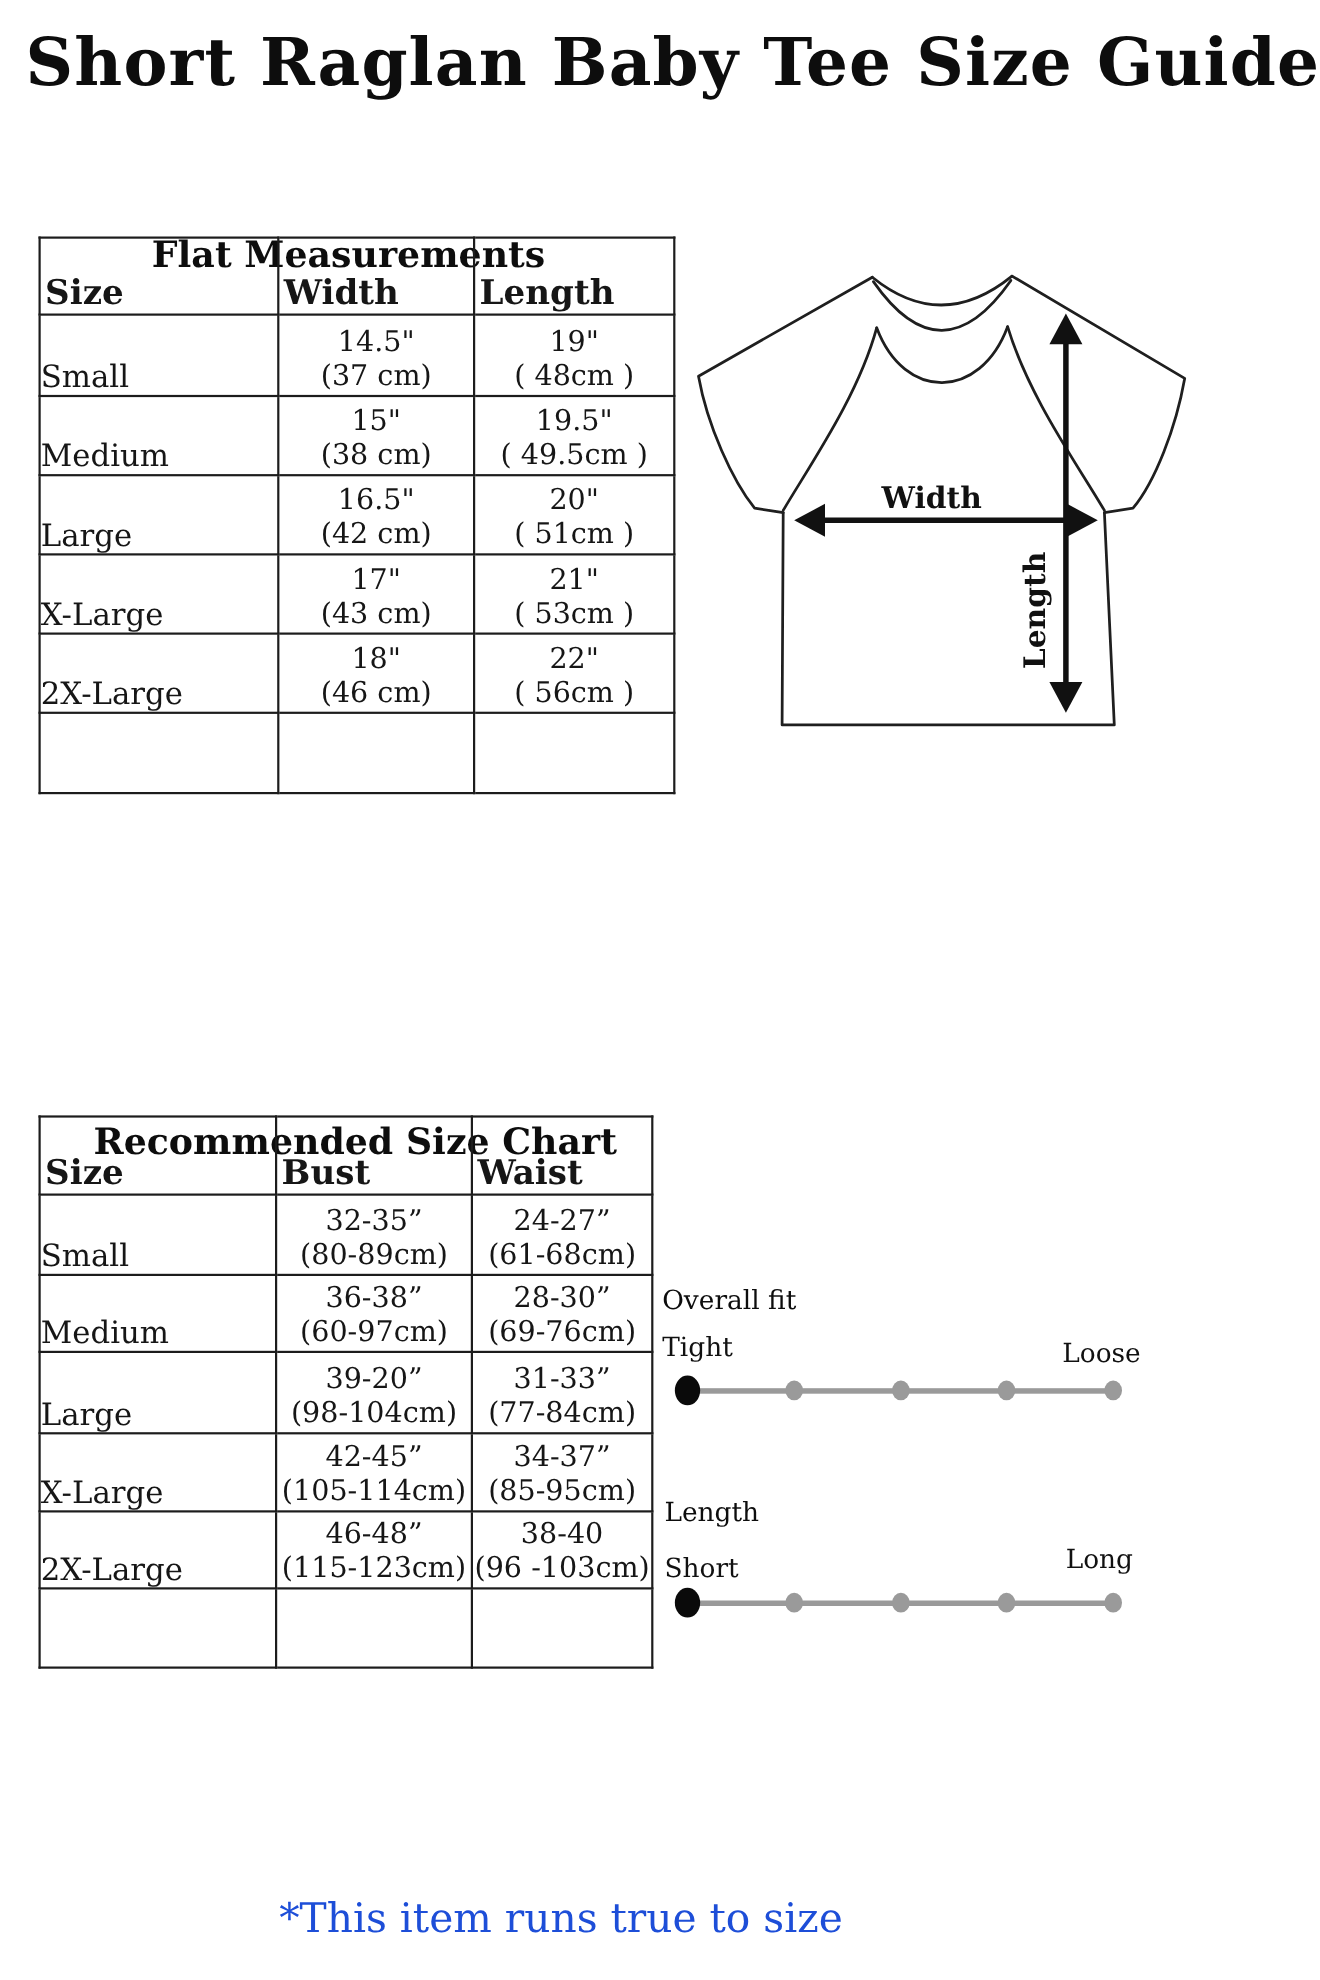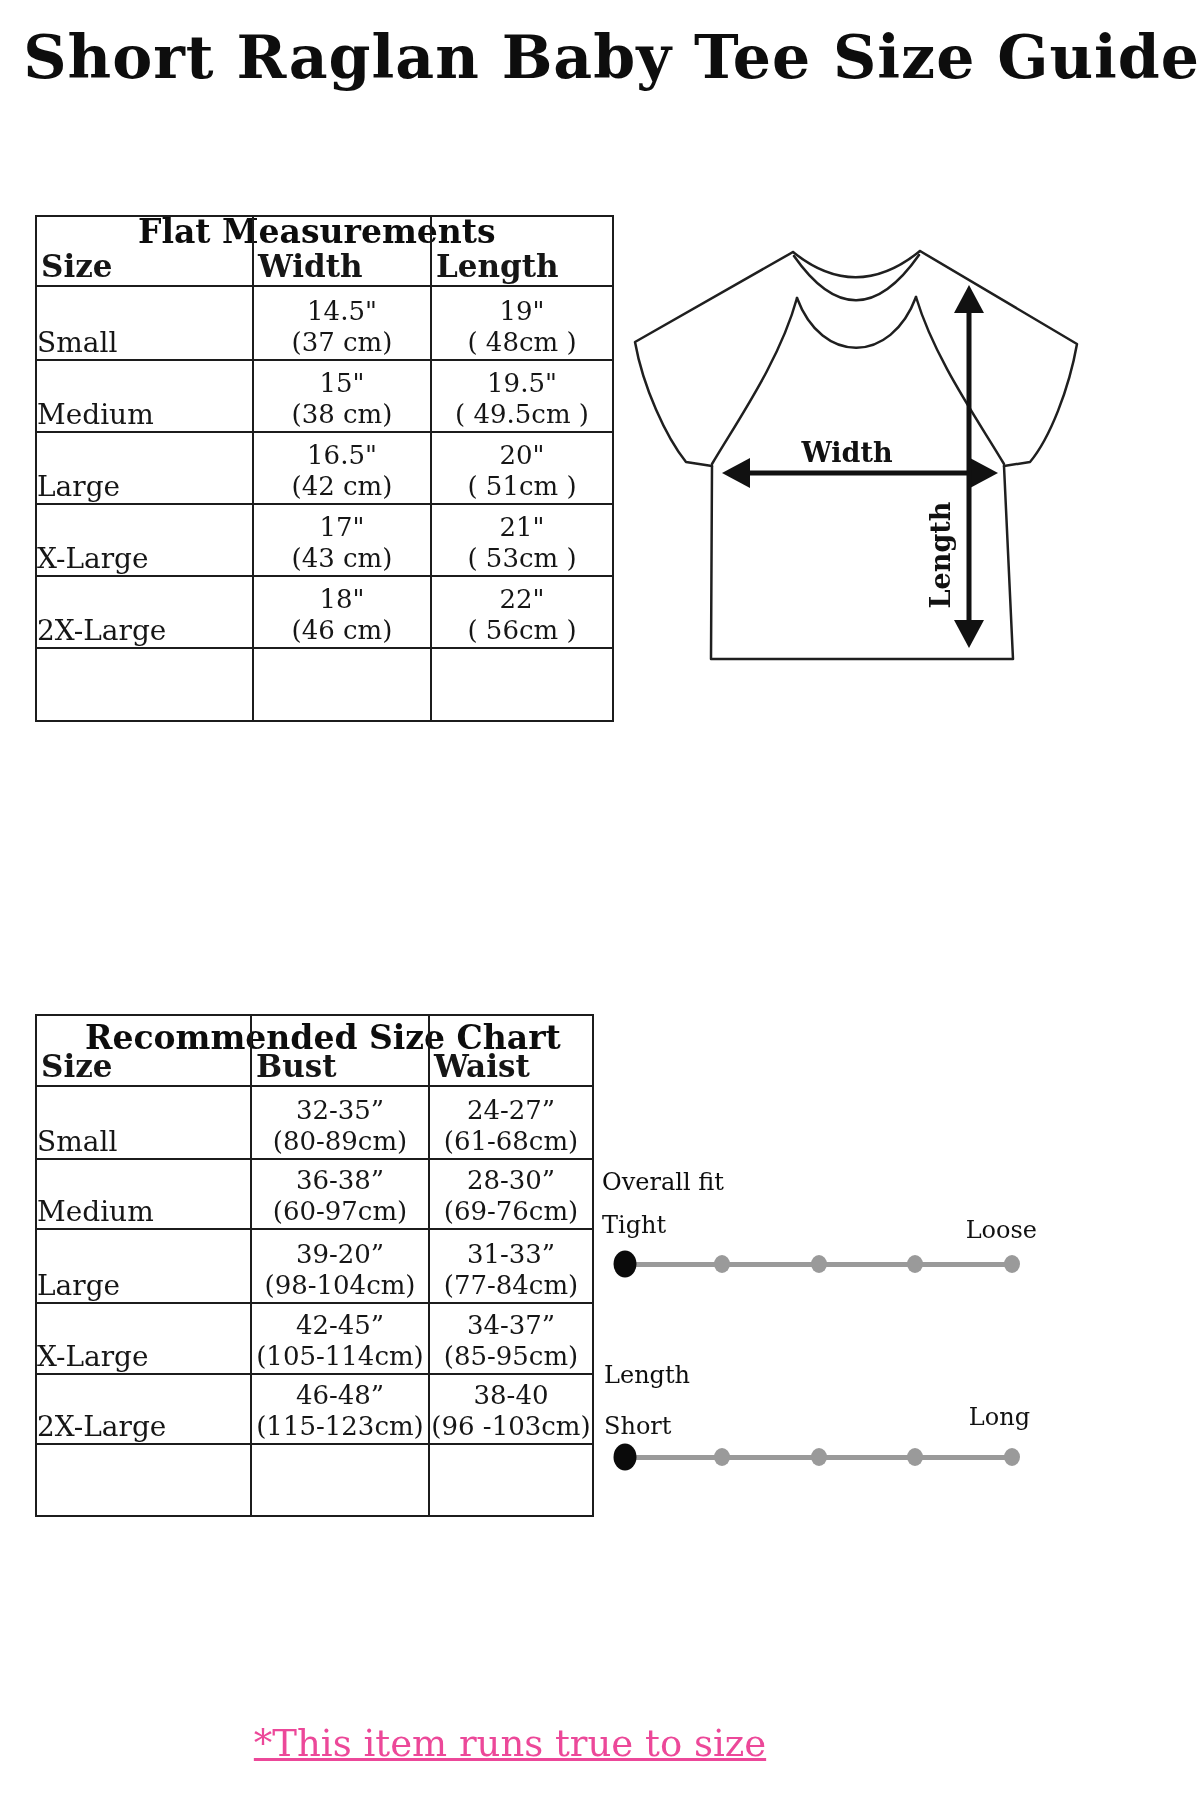--- a/index.html
+++ b/index.html
@@ -264,15 +264,15 @@
   <div class="abs slider-cap" style="right:170px;top:1403px;">Long</div>
   <div class="abs" style="left:625px;top:1444px;width:387px;height:26px;">
     <div class="slider-track" style="position:absolute;left:0;top:11px;width:387px;"></div>
     <span class="slider-dot active" style="left:0;top:13px;"></span>
     <span class="slider-dot" style="left:97px;top:13px;"></span>
     <span class="slider-dot" style="left:194px;top:13px;"></span>
     <span class="slider-dot" style="left:290px;top:13px;"></span>
     <span class="slider-dot" style="left:387px;top:13px;"></span>
   </div>
 
-  <div class="abs note-text" style="color: #ec4899; text-decoration: underline;">*This item runs true to size</div>
+  <div class="abs note-text" style="color: #1d4ed8;">*This item runs true to size</div>
 
 </div>
 
 </body></html>

